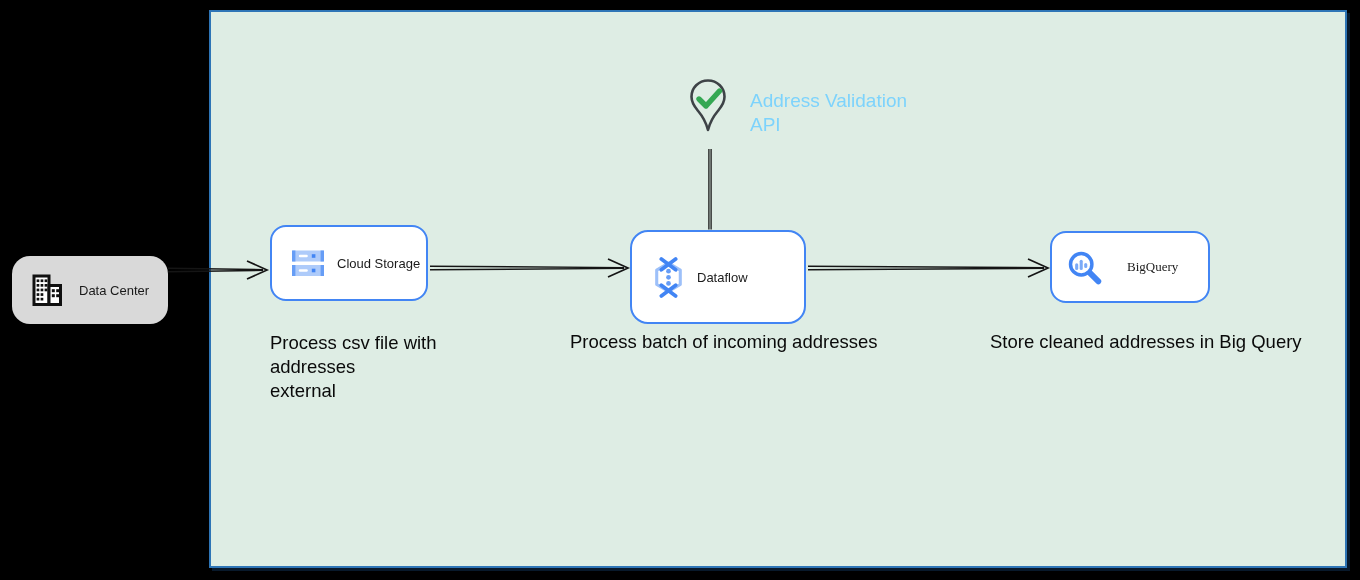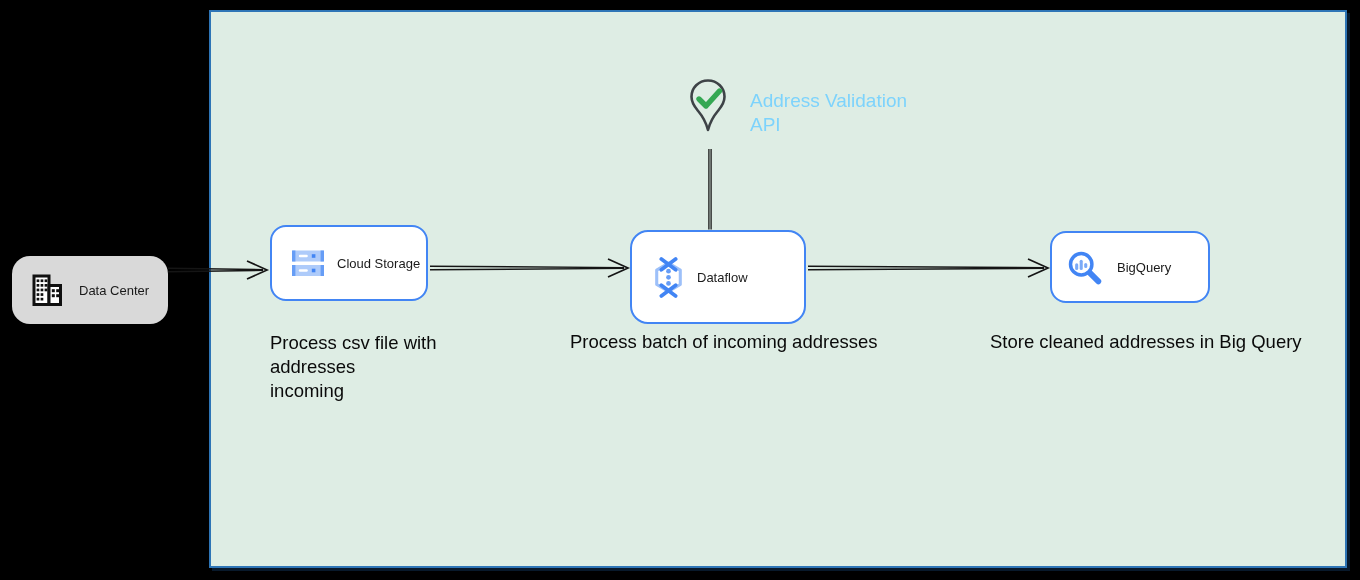--- a/index.html
+++ b/index.html
@@ -49,21 +49,21 @@
     border-radius: 18px;
     padding-left: 18px;
     margin-top: 24px;
   }
   .node-data-center .node-label { margin-left: 15px; }
   .node-cloud-storage { left: 270px; top: 225px; width: 158px; height: 76px; padding-left: 20px; }
   .node-cloud-storage .node-label { margin-left: 13px; }
   .node-dataflow { left: 630px; top: 230px; width: 176px; height: 94px; border-radius: 18px; padding-left: 18px; }
   .node-dataflow .node-label { margin-left: 10px; }
   .node-bigquery { left: 1050px; top: 231px; width: 160px; height: 72px; padding-left: 14px; }
-  .node-bigquery .node-label { margin-left: 14px; }
+  .node-bigquery .node-label { margin-left: 24px; font-family: Liberation Serif, serif; }
   .pin {
     position: absolute;
     left: 688px; top: 78px;
     width: 40px; height: 56px;
   }
   .pin-label {
     position: absolute;
     left: 750px; top: 89px;
     font-size: 19px;
     line-height: 23.5px;
@@ -199,20 +199,20 @@
     </svg>
   </div>
   <div class="pin-label">
     <div>Address Validation</div>
     <div>API</div>
   </div>
 
   <div class="caption caption-upload">
     <div>Process csv file with</div>
     <div>addresses</div>
-    <div>incoming</div>
+    <div>external</div>
   </div>
 
   <div class="caption caption-store">Store cleaned addresses in Big Query</div>
 
   <div class="caption caption-process">Process batch of incoming addresses</div>
 
 </div>
 
 </body></html>

